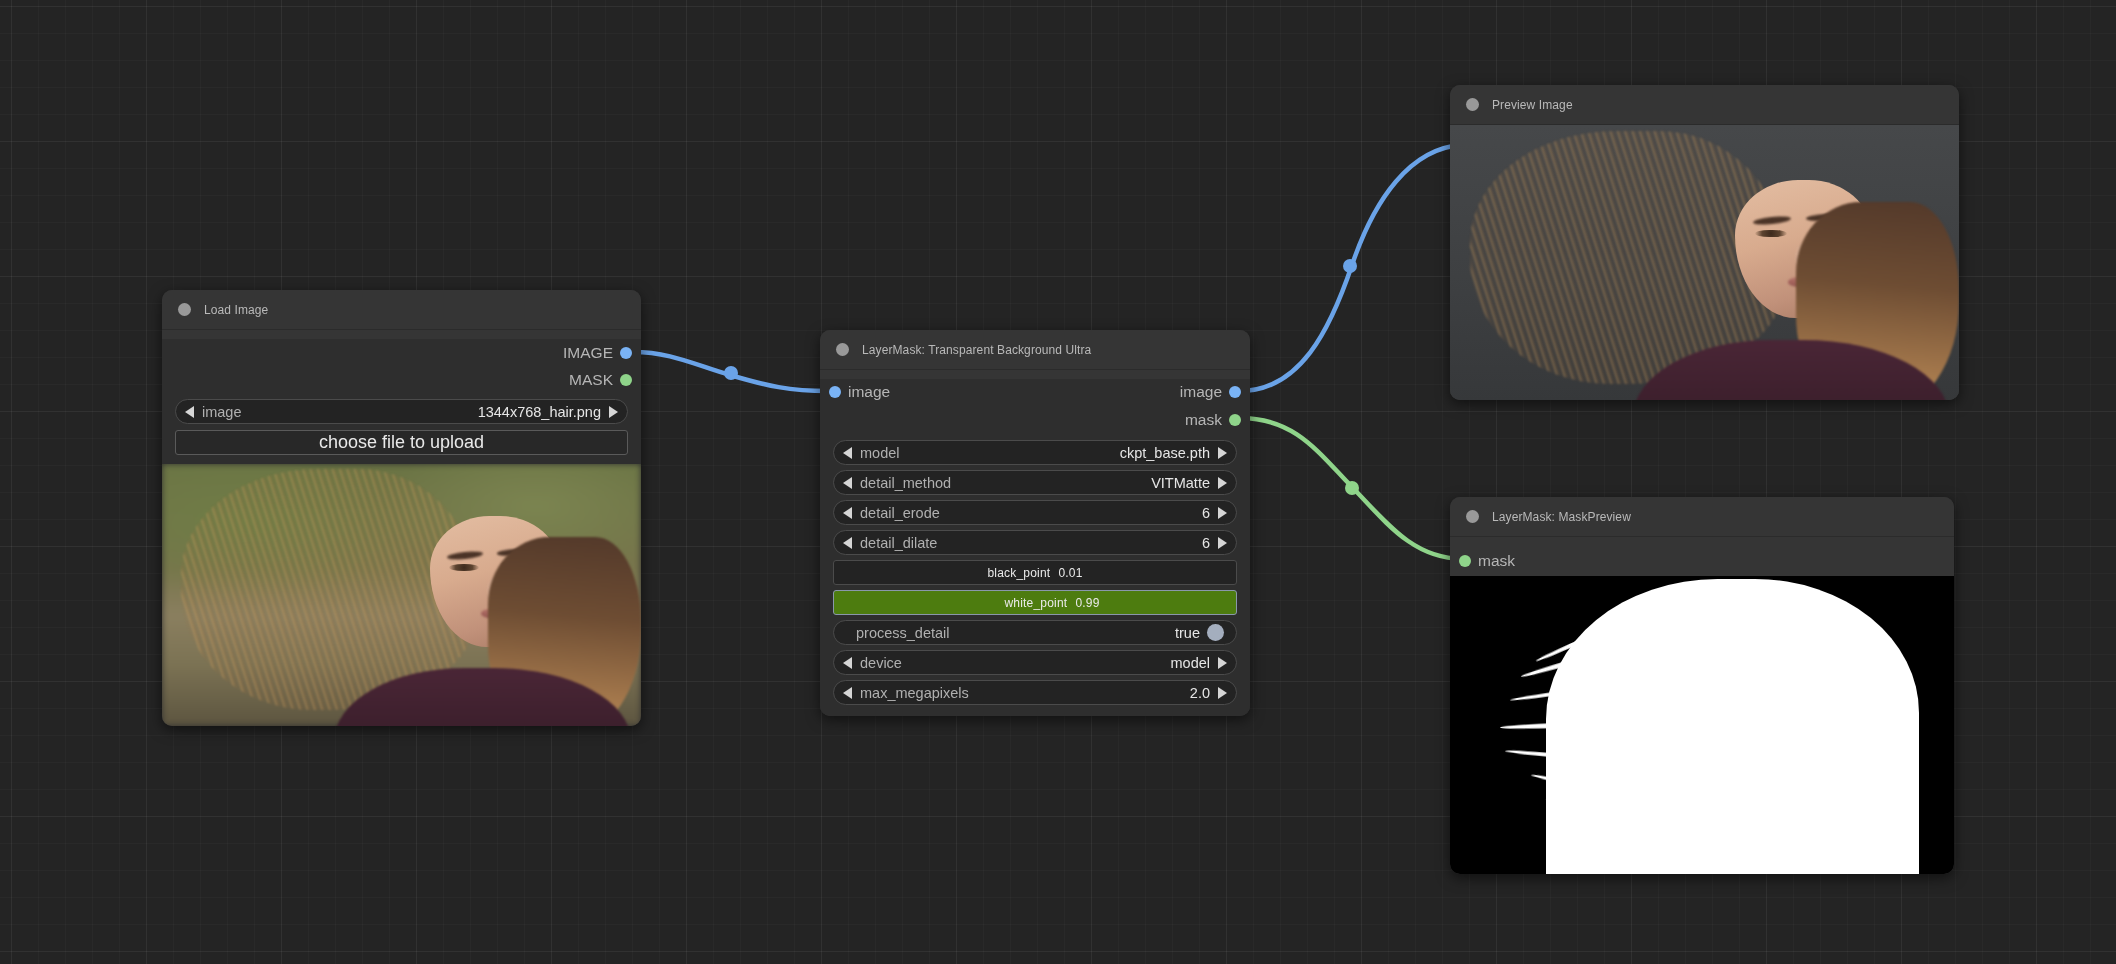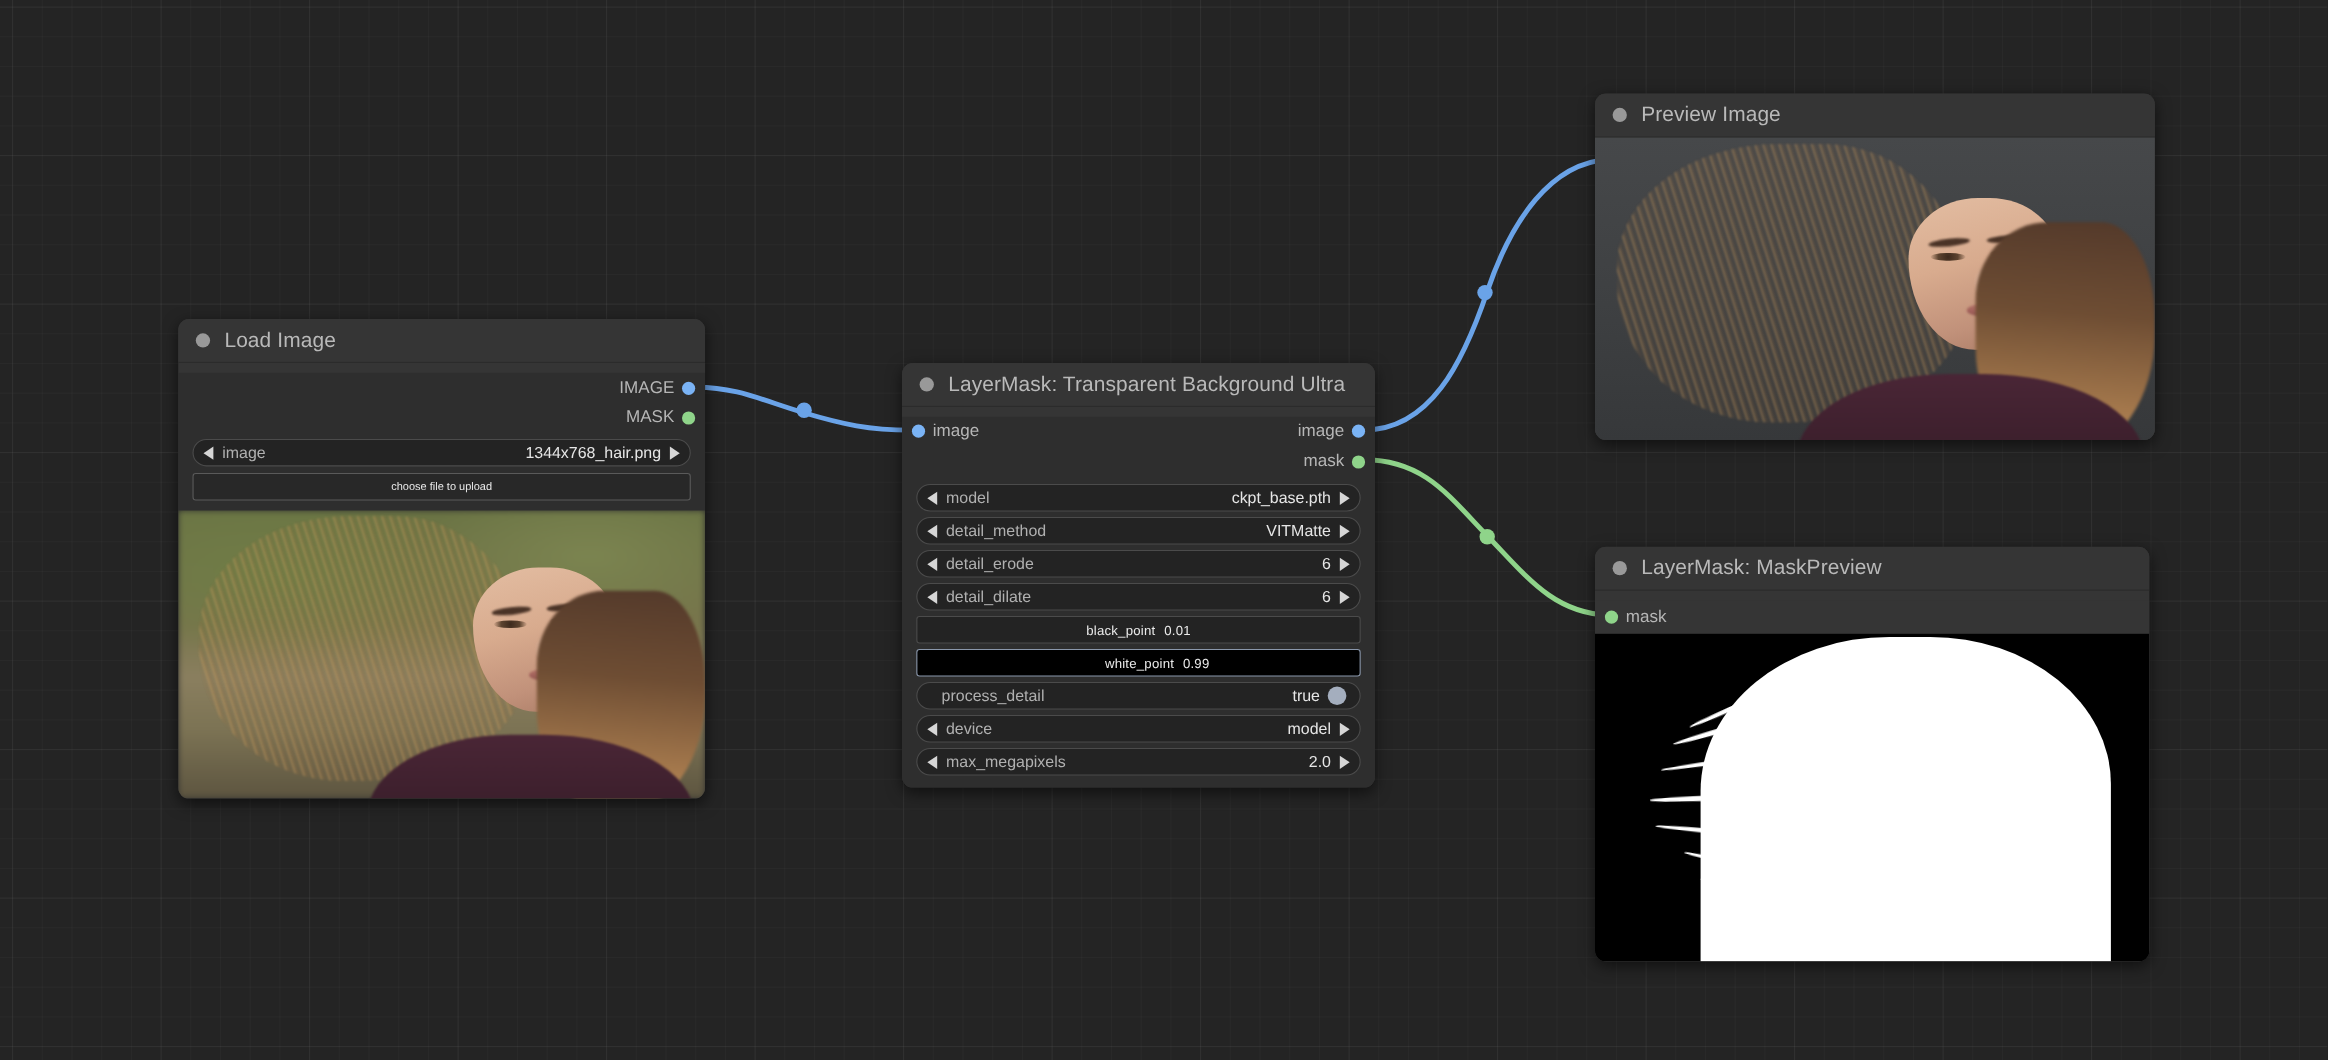--- a/index.html
+++ b/index.html
@@ -51,21 +51,21 @@
   }
   .node-dot {
     width: 13px; height: 13px;
     border-radius: 50%;
     background: #999;
     margin-right: 13px;
     flex: 0 0 auto;
   }
   .node-title-text {
     color: #b9b9b9;
-    font-size: 19px;
+    font-size: 12px;
     letter-spacing: .1px;
     white-space: nowrap;
   }
   .node-body {
     background: #2e2e2e;
     padding: 0;
     position: relative;
   }
 
   
@@ -130,21 +130,21 @@
   .arrow.left  { left: 9px;  border-right: 9px solid #d6d6d6; }
   .arrow.right { right: 9px; border-left: 9px solid #d6d6d6; }
 
   
   .widget.slider {
     border-radius: 3px;
     justify-content: center;
     border: 1px solid #4b4b4b;
     overflow: hidden;
   }
-  .widget.slider.filled { background: #000000; border-color: #8a97ab; padding-left: 44px; }
+  .widget.slider.filled { background: #4d7c0f; border-color: #8a97ab; padding-left: 44px; }
   .slider-text {
     font-size: 12px;
     color: #eaeaea;
     letter-spacing: .2px;
   }
 
   
   .widget.toggle .w-name { margin-left: 12px; }
   .toggle-knob {
     width: 17px; height: 17px;
@@ -159,21 +159,21 @@
   .upload-btn {
     margin: 0 13px 9px 13px;
     height: 25px;
     background: #282828;
     border: 1px solid #5a5a5a;
     border-radius: 3px;
     display: flex;
     align-items: center;
     justify-content: center;
     color: #e9e9e9;
-    font-size: 10px;
+    font-size: 18px;
   }
 
   
   .img-frame { width: 100%; position: relative; overflow: hidden; }
 
   
   .photo { position: absolute; inset: 0; overflow: hidden; }
   .photo .bg-outdoor {
     position: absolute; inset: 0;
     background:

